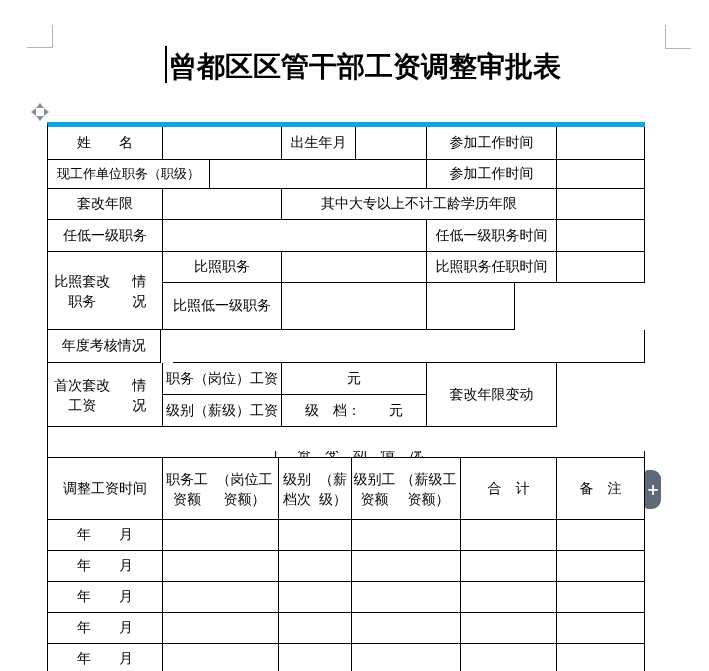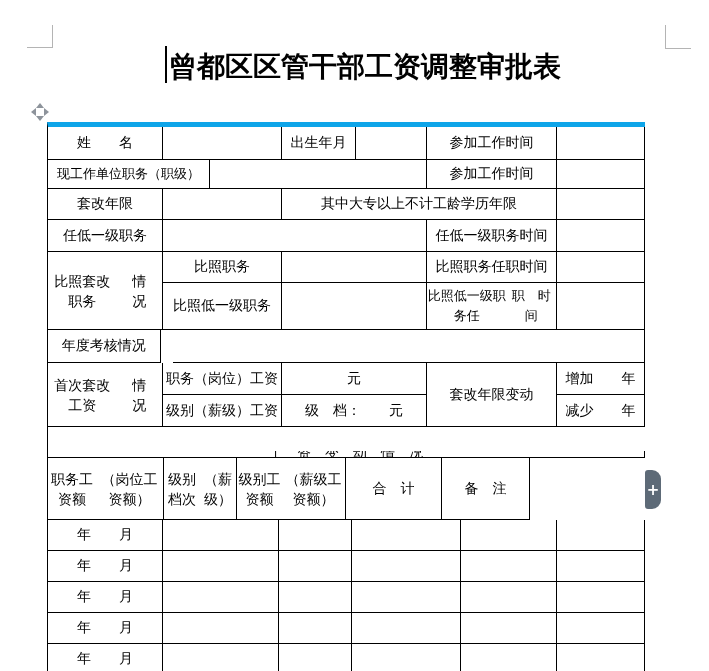--- a/index.html
+++ b/index.html
@@ -127,24 +127,20 @@
           <div class="cell" style="width:130px;">
               <span>比照职务任职时间</span>
             </div>
           <div class="cell" style="width:88px;"></div>
         </div>
         <div class="row" style="height:47px;">
           <div class="cell" style="width:119px;">
               <span>比照低一级职务</span>
             </div>
           <div class="cell" style="width:145px;"></div>
-          <div class="cell col" style="width:130px;height:47px;justify-content:center;">
-            <span class="ln sm">比照低一级职务任</span>
-            <span class="ln sm">职　时　间</span>
-          </div>
           <div class="cell" style="width:88px;"></div>
         </div>
       </div>
     </div>
 
     <div class="row" style="height:33px;gap:12px;">
       <div class="cell" style="width:115px;">
           <span>年度考核情况</span>
         </div>
       <div class="cell" style="width:482px;"></div>
@@ -169,37 +165,32 @@
               <span>级别（薪级）工资</span>
             </div>
           <div class="cell" style="width:145px;">
               <span>级　档：　　元</span>
             </div>
         </div>
       </div>
       <div class="cell" style="width:130px;height:64px;">
           <span>套改年限变动</span>
         </div>
-      <div class="stack" style="width:88px;">
-        <div class="cell" style="width:88px;height:32px;">
-            <span>增加　　年</span>
-          </div>
-        <div class="cell" style="width:88px;height:32px;">
-            <span>减少　　年</span>
-          </div>
-      </div>
     </div>
 
     <div class="row" style="height:31px;">
       <div class="cell" style="width:597px;margin-top:24px;">
           <span>工　资　变　动　情　况</span>
         </div>
     </div>
 
     <div class="row" style="height:62px;">
+      <div class="cell" style="width:115px;">
+          <span>调整工资时间</span>
+        </div>
       <div class="cell col" style="width:116px;height:62px;">
         <span class="ln">职务工资额</span>
         <span class="ln">（岗位工资额）</span>
       </div>
       <div class="cell col" style="width:73px;height:62px;">
         <span class="ln">级别档次</span>
         <span class="ln">（薪级）</span>
       </div>
       <div class="cell col" style="width:109px;height:62px;">
         <span class="ln">级别工资额</span>

